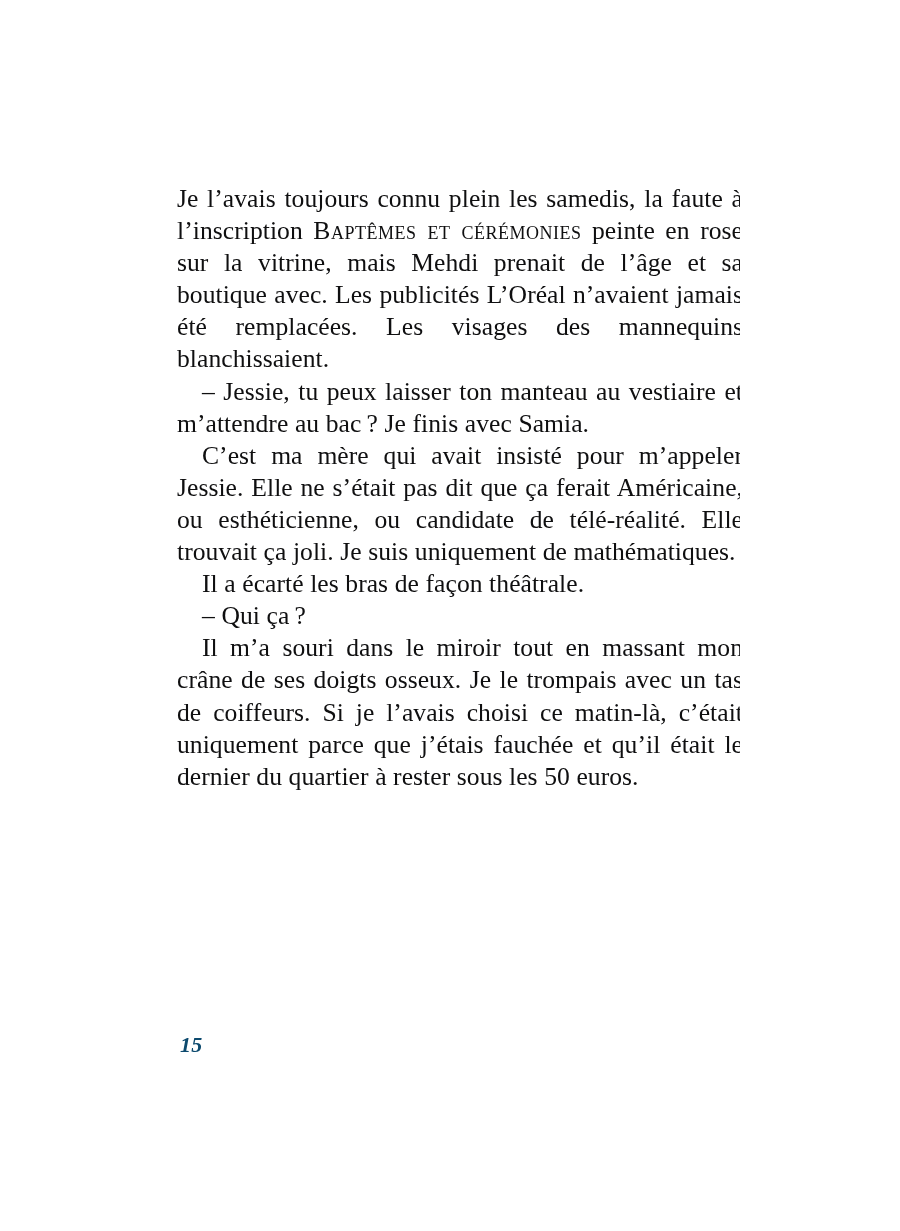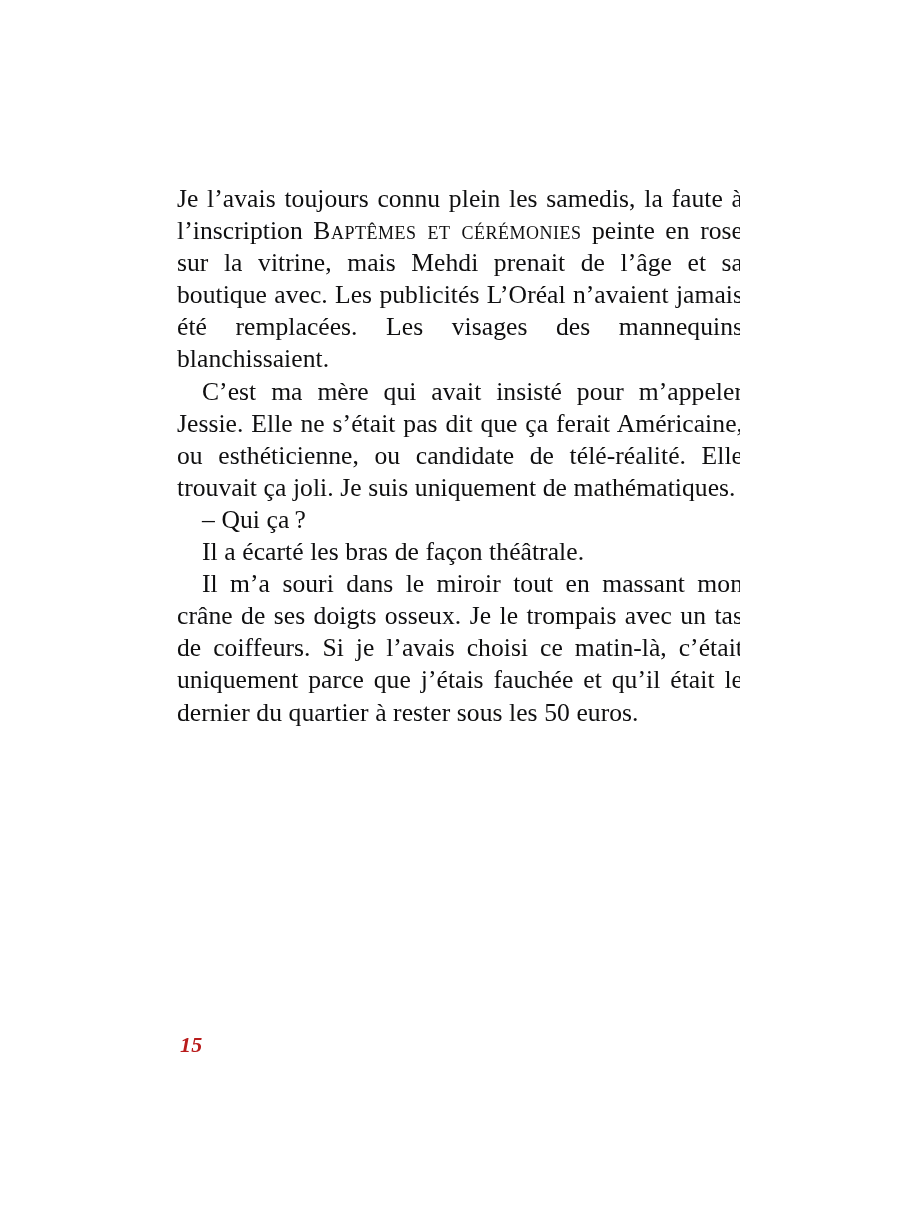--- a/index.html
+++ b/index.html
@@ -51,40 +51,41 @@
   }
 
   .folio {
     position: absolute;
     left: 180px;
     top: 1032px;
     font-family: "Liberation Serif", "DejaVu Serif", serif;
     font-style: italic;
     font-weight: 700;
     font-size: 22px;
-    color: #b91c1c;
+    color: #0c4a6e;
     letter-spacing: 0.3px;
   }
 </style>
 </head>
 <body>
 
 <div class="page">
 
   <div class="text-block">
 
     <p class="para first"><span>Je l’avais toujours connu plein les samedis, la faute à l’inscription </span><span class="smallcaps">Baptêmes et cérémonies</span><span> peinte en rose sur la vitrine, mais Mehdi prenait de l’âge et sa boutique avec. Les publicités L’Oréal n’avaient jamais été remplacées. Les visages des mannequins blanchissaient.</span></p>
 
+    <p class="para">– Jessie, tu peux laisser ton manteau au vestiaire et m’attendre au bac ? Je finis avec Samia.</p>
 
     <p class="para">C’est ma mère qui avait insisté pour m’appeler Jessie. Elle ne s’était pas dit que ça ferait Américaine, ou esthéticienne, ou candidate de télé-réalité. Elle trouvait ça joli. Je suis uniquement de mathématiques.</p>
 
 
+    <p class="para">Il a écarté les bras de façon théâtrale.</p>
+
     <p class="para">– Qui ça ?</p>
-
-    <p class="para">Il a écarté les bras de façon théâtrale.</p>
 
 
     <p class="para">Il m’a souri dans le miroir tout en massant mon crâne de ses doigts osseux. Je le trompais avec un tas de coiffeurs. Si je l’avais choisi ce matin-là, c’était uniquement parce que j’étais fauchée et qu’il était le dernier du quartier à rester sous les 50 euros.</p>
 
   </div>
 
   <div class="folio">15</div>
 
 </div>
 

